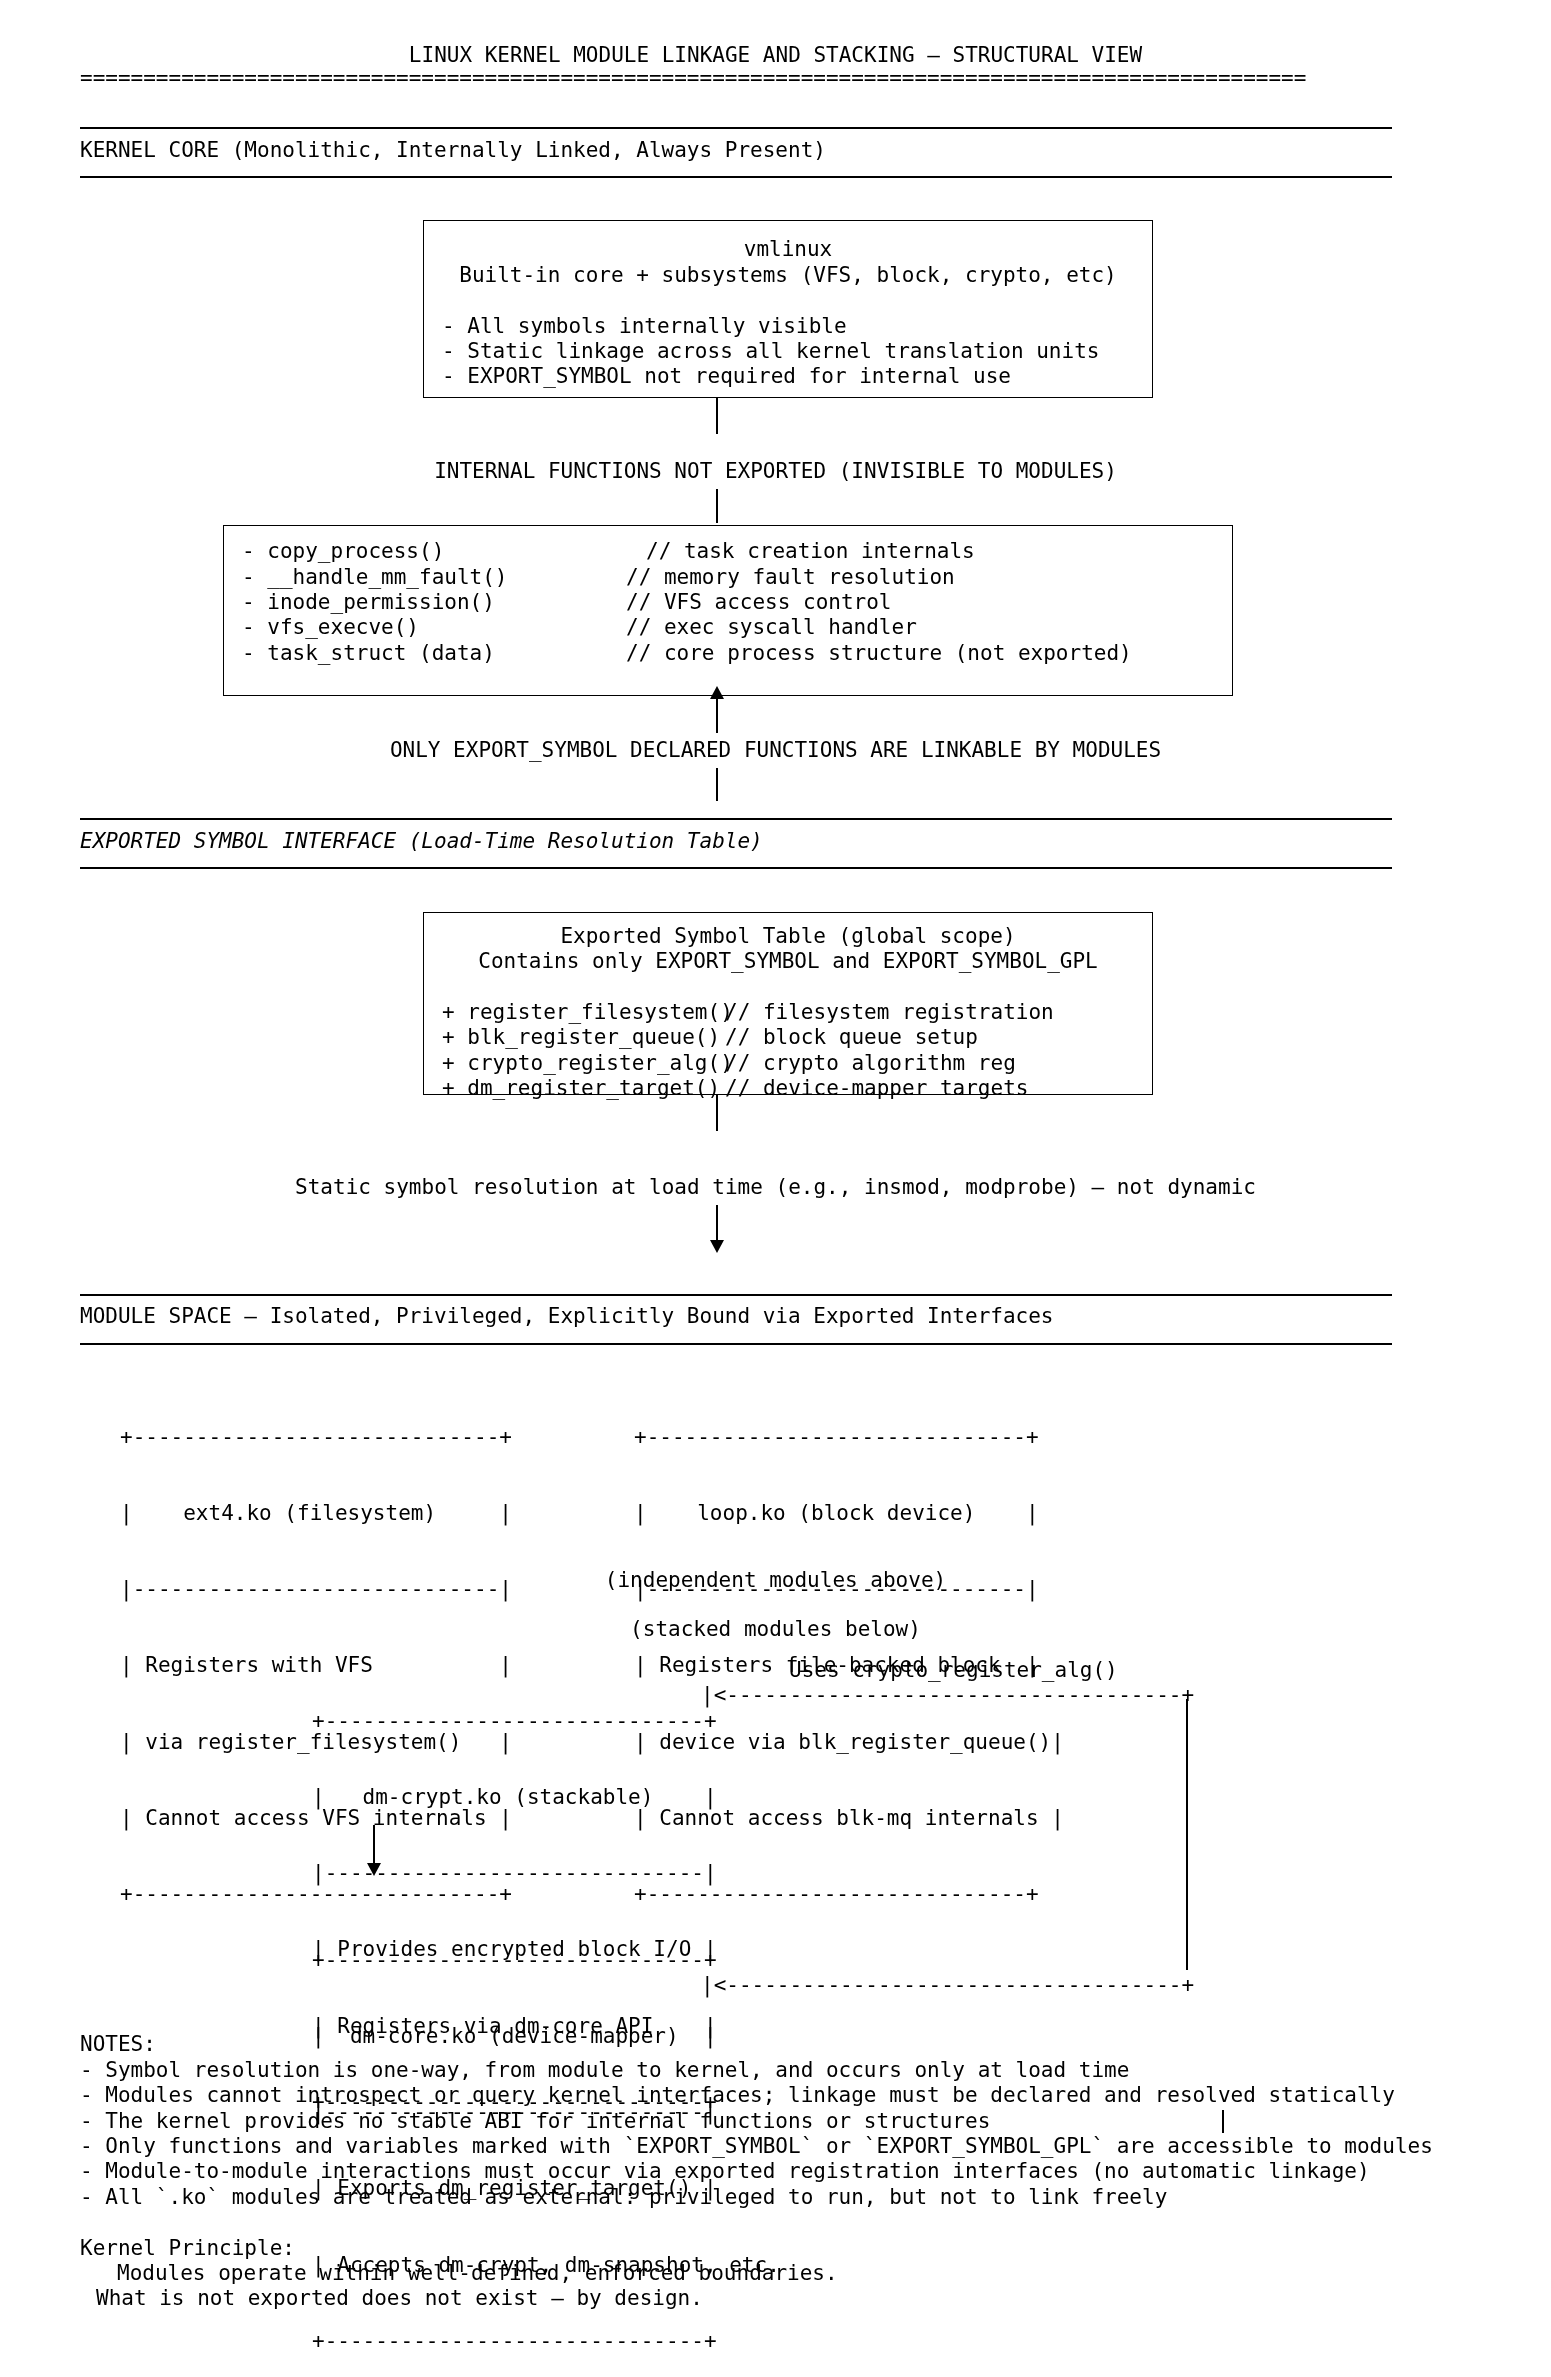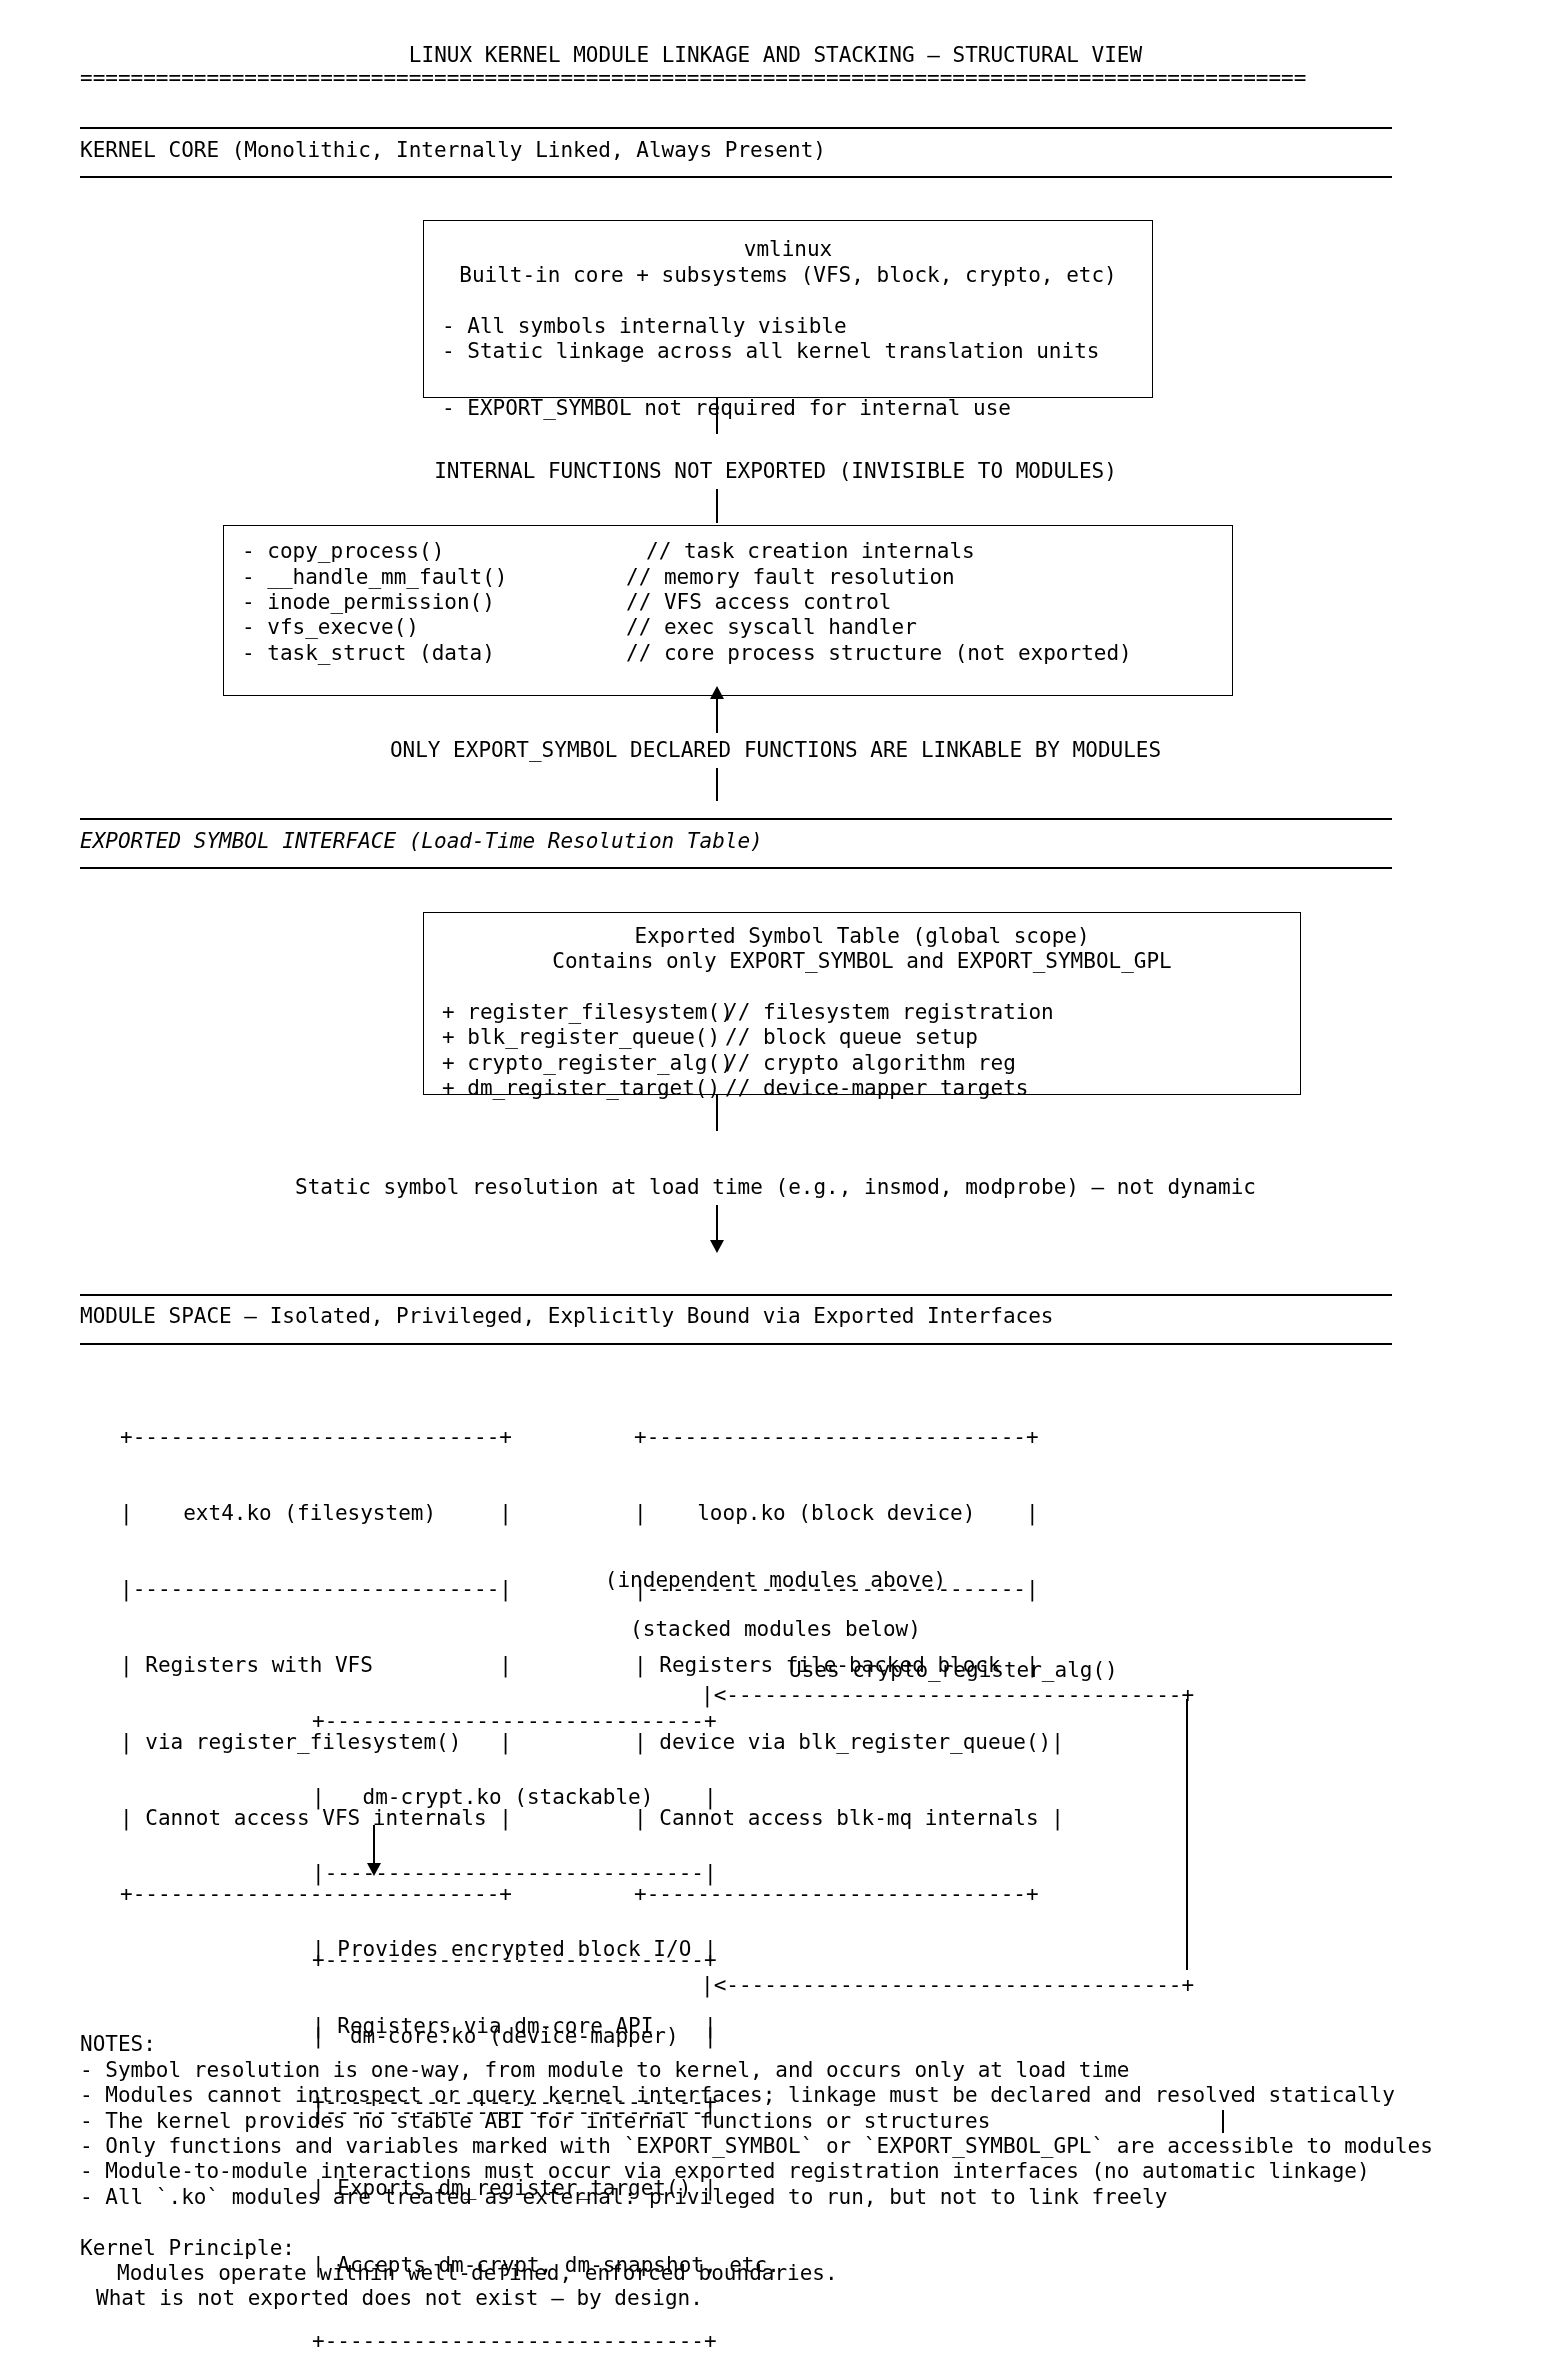--- a/index.html
+++ b/index.html
@@ -132,21 +132,21 @@
   <div class="rule" style="left:80px; top:127px; width:1312px;"></div>
   <div class="t" style="left:80px; top:138px;">KERNEL CORE (Monolithic, Internally Linked, Always Present)</div>
   <div class="rule" style="left:80px; top:176px; width:1312px;"></div>
 
   <div class="box" style="left:423px; top:220px; width:730px; height:178px;">
     <div class="box-inner">
       <div class="boxline ctr" style="top:16.4px;">vmlinux</div>
       <div class="boxline ctr" style="top:42px;">Built-in core + subsystems (VFS, block, crypto, etc)</div>
       <div class="boxline" style="left:18px; top:93px;">- All symbols internally visible</div>
       <div class="boxline" style="left:18px; top:118px;">- Static linkage across all kernel translation units</div>
-      <div class="boxline" style="left:18px; top:143px;margin-top:32px;">- EXPORT_SYMBOL not required for internal use</div>
+      <div class="boxline" style="left:18px; top:143px;">- EXPORT_SYMBOL not required for internal use</div>
     </div>
   </div>
 
   <div class="vline" style="left:716px; top:398px; height:36px;"></div>
   <div class="center-line" style="top:459px;">INTERNAL FUNCTIONS NOT EXPORTED (INVISIBLE TO MODULES)</div>
   <div class="vline" style="left:716px; top:489px; height:34px;"></div>
 
   <div class="box" style="left:223px; top:525px; width:1010px; height:171px;">
     <div class="box-inner">
       <div class="boxline" style="left:18px; top:13px;">- copy_process()</div>
@@ -165,21 +165,21 @@
 
   <div class="arrow-up" style="left:710px; top:686px;"></div>
   <div class="vline" style="left:716px; top:699px; height:34px;"></div>
   <div class="center-line" style="top:738px;">ONLY EXPORT_SYMBOL DECLARED FUNCTIONS ARE LINKABLE BY MODULES</div>
   <div class="vline" style="left:716px; top:768px; height:33px;"></div>
 
   <div class="rule" style="left:80px; top:818px; width:1312px;"></div>
   <div class="t" style="left:80px; top:829px;font-style:italic;">EXPORTED SYMBOL INTERFACE (Load-Time Resolution Table)</div>
   <div class="rule" style="left:80px; top:867px; width:1312px;"></div>
 
-  <div class="box" style="left:423px; top:912px; width:878px; height:183px;">
+  <div class="box" style="left:423px; top:912px; width:730px; height:183px;">
     <div class="box-inner">
       <div class="boxline ctr" style="top:10.7px;">Exported Symbol Table (global scope)</div>
       <div class="boxline ctr" style="top:36px;">Contains only EXPORT_SYMBOL and EXPORT_SYMBOL_GPL</div>
 
       <div class="boxline" style="left:18px; top:87px;">+ register_filesystem()</div>
       <div class="boxline" style="left:18px; top:112px;">+ blk_register_queue()</div>
       <div class="boxline" style="left:18px; top:138px;">+ crypto_register_alg()</div>
       <div class="boxline" style="left:18px; top:163px;">+ dm_register_target()</div>
 
       <div class="boxline" style="left:301px; top:87px;">// filesystem registration</div>

